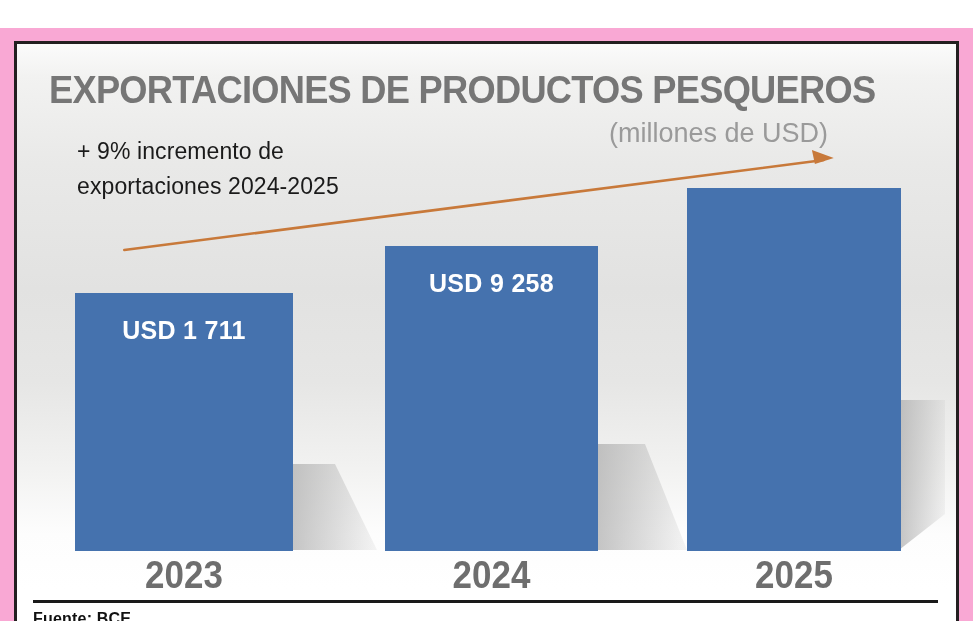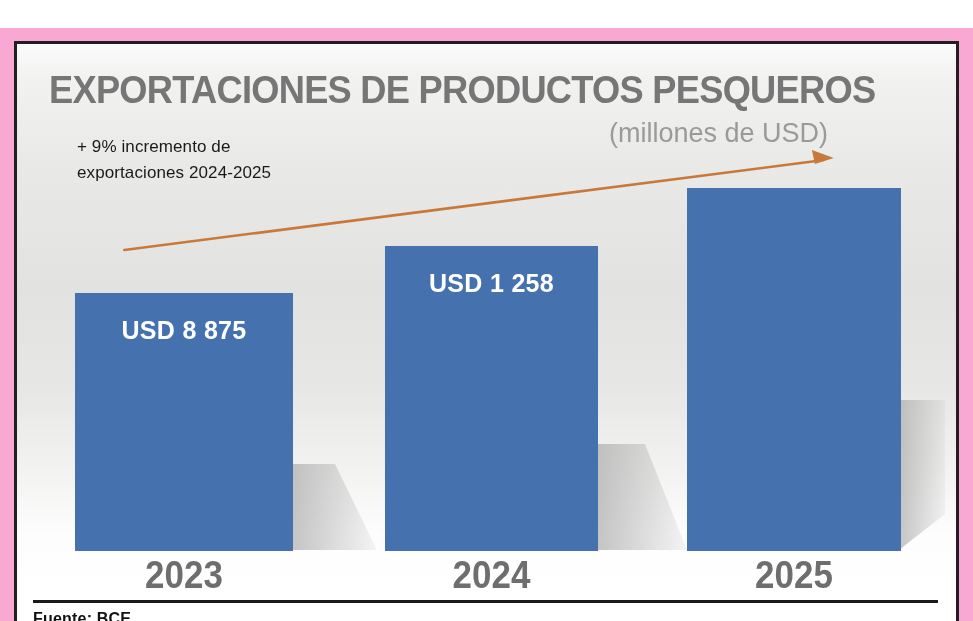--- a/index.html
+++ b/index.html
@@ -72,21 +72,21 @@
     font-size: 27px;
     font-weight: normal;
     color: #9a9a9a;
     letter-spacing: 0px;
     white-space: nowrap;
   }
   .annotation {
     position: absolute;
     left: 60px;
     top: 90px;
-    font-size: 17px;
+    font-size: 23px;
     line-height: 1.52;
     color: #1a1a1a;
     white-space: pre-line;
     letter-spacing: 0.1px;
   }
   
   .arrow-svg {
     position: absolute;
     left: 0;
     top: 0;
@@ -174,25 +174,25 @@
         <line x1="108" y1="206" x2="812" y2="116" stroke="#c8793a" stroke-width="2.6" stroke-linecap="round"></line>
         <polygon points="822,114 800,106 803,120" fill="#c8793a"></polygon>
       </svg>
 
       <div class="title">EXPORTACIONES DE PRODUCTOS PESQUEROS</div>
       <div class="subtitle">(millones de USD)</div>
       <div class="annotation">+ 9% incremento de
 exportaciones 2024-2025</div>
 
       <div class="bar" style="left:58px; top:249px; width:218px; height:258px;"></div>
-      <div class="bar-label" style="left:58px; top:272px; width:218px;">USD 8 875</div>
+      <div class="bar-label" style="left:58px; top:272px; width:218px;">USD 1 711</div>
       <div class="cat-label" style="left:58px; top:510px; width:218px;">2023</div>
 
       <div class="bar" style="left:368px; top:202px; width:213px; height:305px;"></div>
-      <div class="bar-label" style="left:368px; top:225px; width:213px;">USD 1 258</div>
+      <div class="bar-label" style="left:368px; top:225px; width:213px;">USD 9 258</div>
       <div class="cat-label" style="left:368px; top:510px; width:213px;">2024</div>
 
       <div class="bar" style="left:670px; top:144px; width:214px; height:363px;"></div>
       <div class="cat-label" style="left:670px; top:510px; width:214px;">2025</div>
 
     </div>
 
     <div class="footer-rule"></div>
     <div class="footer-text">Fuente: BCE</div>
 

